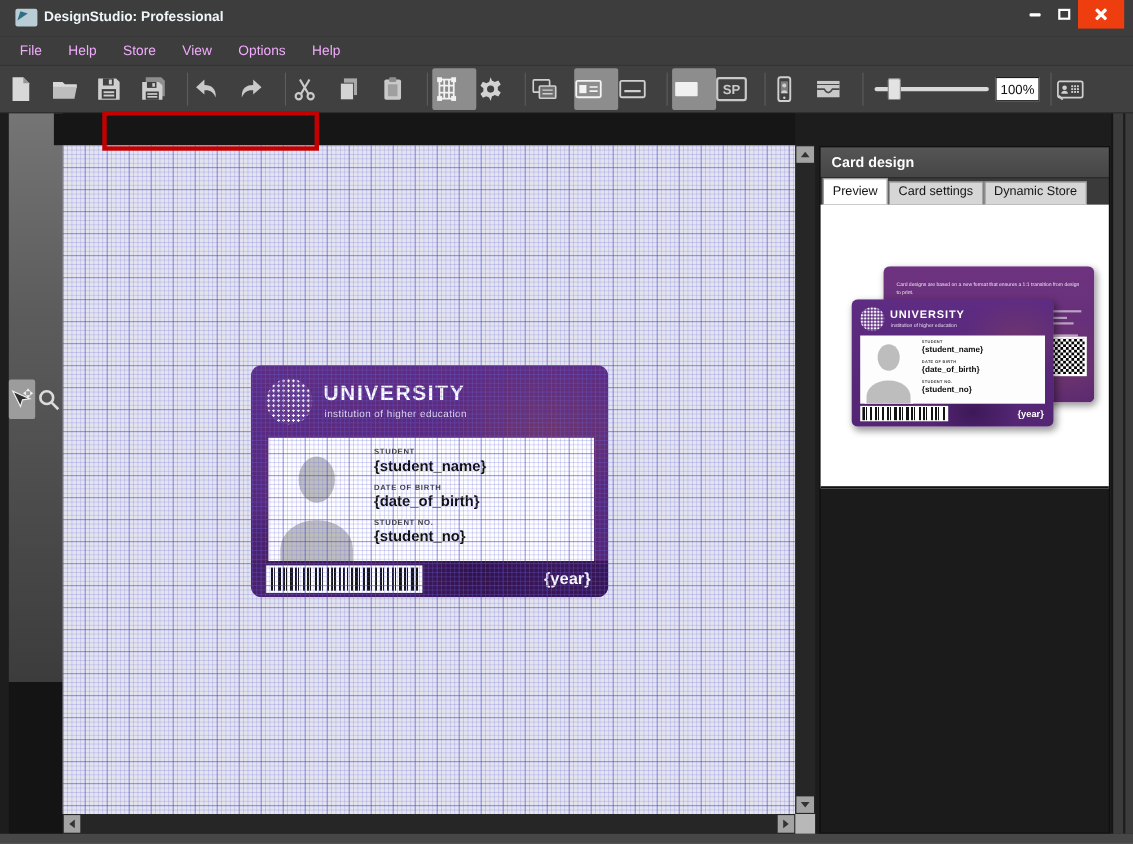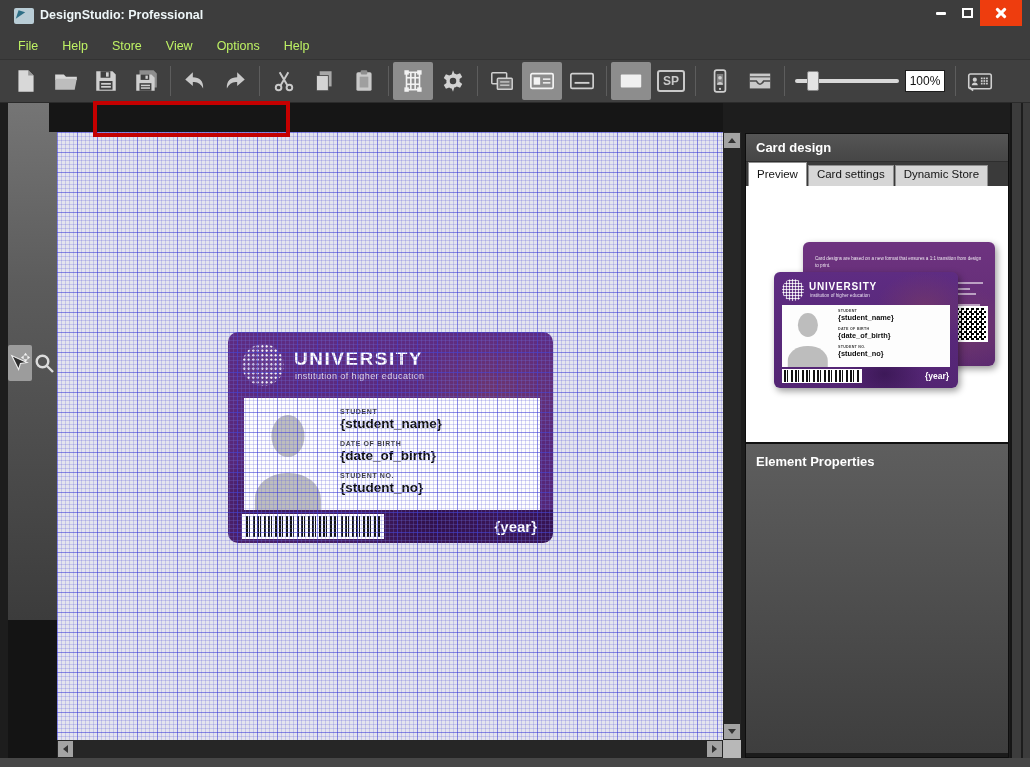--- a/index.html
+++ b/index.html
@@ -14,24 +14,24 @@
   .app-title { position:absolute; left:40px; top:8px; color:#eef6f8; font-size:12.5px; }
   .win-controls { position:absolute; right:8px; top:0; height:26px; display:flex; }
   .win-btn { width:26px; height:26px; display:flex; align-items:center; justify-content:center; }
   .btn-min i { width:10px; height:3px; background:#fff; border-radius:1px; display:block; }
   .btn-max i { width:11px; height:10px; border:2px solid #fff; display:block; }
   .btn-close { width:42px; background:#ee3d0e; position:relative; }
   .btn-close i { position:absolute; left:50%; top:50%; width:13px; height:3px; background:#fff; border-radius:1px; transform:translate(-50%,-50%) rotate(45deg); }
   .btn-close i + i { transform:translate(-50%,-50%) rotate(-45deg); }
 
   .menubar { position:absolute; left:0; top:33px; width:1030px; height:27px; background:#3d3d3d; display:flex; align-items:center; padding-left:18px; border-bottom:1px solid #333; }
-  .menu-item { color:#bef264; font-size:12.5px; margin-right:24px; cursor:default; }
+  .menu-item { color:#f0abfc; font-size:12.5px; margin-right:24px; cursor:default; }
 
   .toolbar { position:absolute; left:0; top:60px; width:1030px; height:43px; background:#404040; display:flex; align-items:center; padding-left:6px; border-bottom:1px solid #2b2b2b; }
-  .tbtn { width:40px; height:38px; display:flex; align-items:center; justify-content:center; border-radius:2px; }
+  .tbtn { width:40px; height:38px; display:flex; align-items:center; justify-content:flex-start; border-radius:2px; }
   .tbtn.active { background:#8d8d8d; }
   .tbtn svg { width:26px; height:26px; }
   .tsep { width:1px; height:30px; background:#5d5d5d; margin:0 4px; }
   .sp-box { border:2px solid #c9c9c9; border-radius:3px; color:#c9c9c9; font-size:12px; font-weight:bold; padding:2px 4px; }
   .zoom-slider { width:104px; height:38px; position:relative; margin-left:6px; }
   .zoom-track { position:absolute; left:0; top:17px; width:100%; height:4px; background:#d9d9d9; border-radius:2px; }
   .zoom-handle { position:absolute; left:12px; top:9px; width:12px; height:20px; background:#e3e3e3; border:1px solid #888; border-radius:2px; }
   .zoom-box { width:40px; height:22px; background:#fff; border:1px solid #1d1d1d; color:#111; font-size:12px; display:flex; align-items:center; justify-content:center; margin:0 6px; }
 
   
@@ -552,20 +552,17 @@
           <div class="f-value">{date_of_birth}</div>
           <div class="f-label">STUDENT NO.</div>
           <div class="f-value">{student_no}</div>
         </div>
         <div class="barcode">
             <i></i>
           </div>
         <div class="year">{year}</div>
       </div>
     </div>
-    <div class="elem-props">
-      <span>Element Properties</span>
-    </div>
   </div>
 </div>
 
 <div class="right-edge"></div>
 <div class="bottom-strip"></div>
 
 </body></html>

